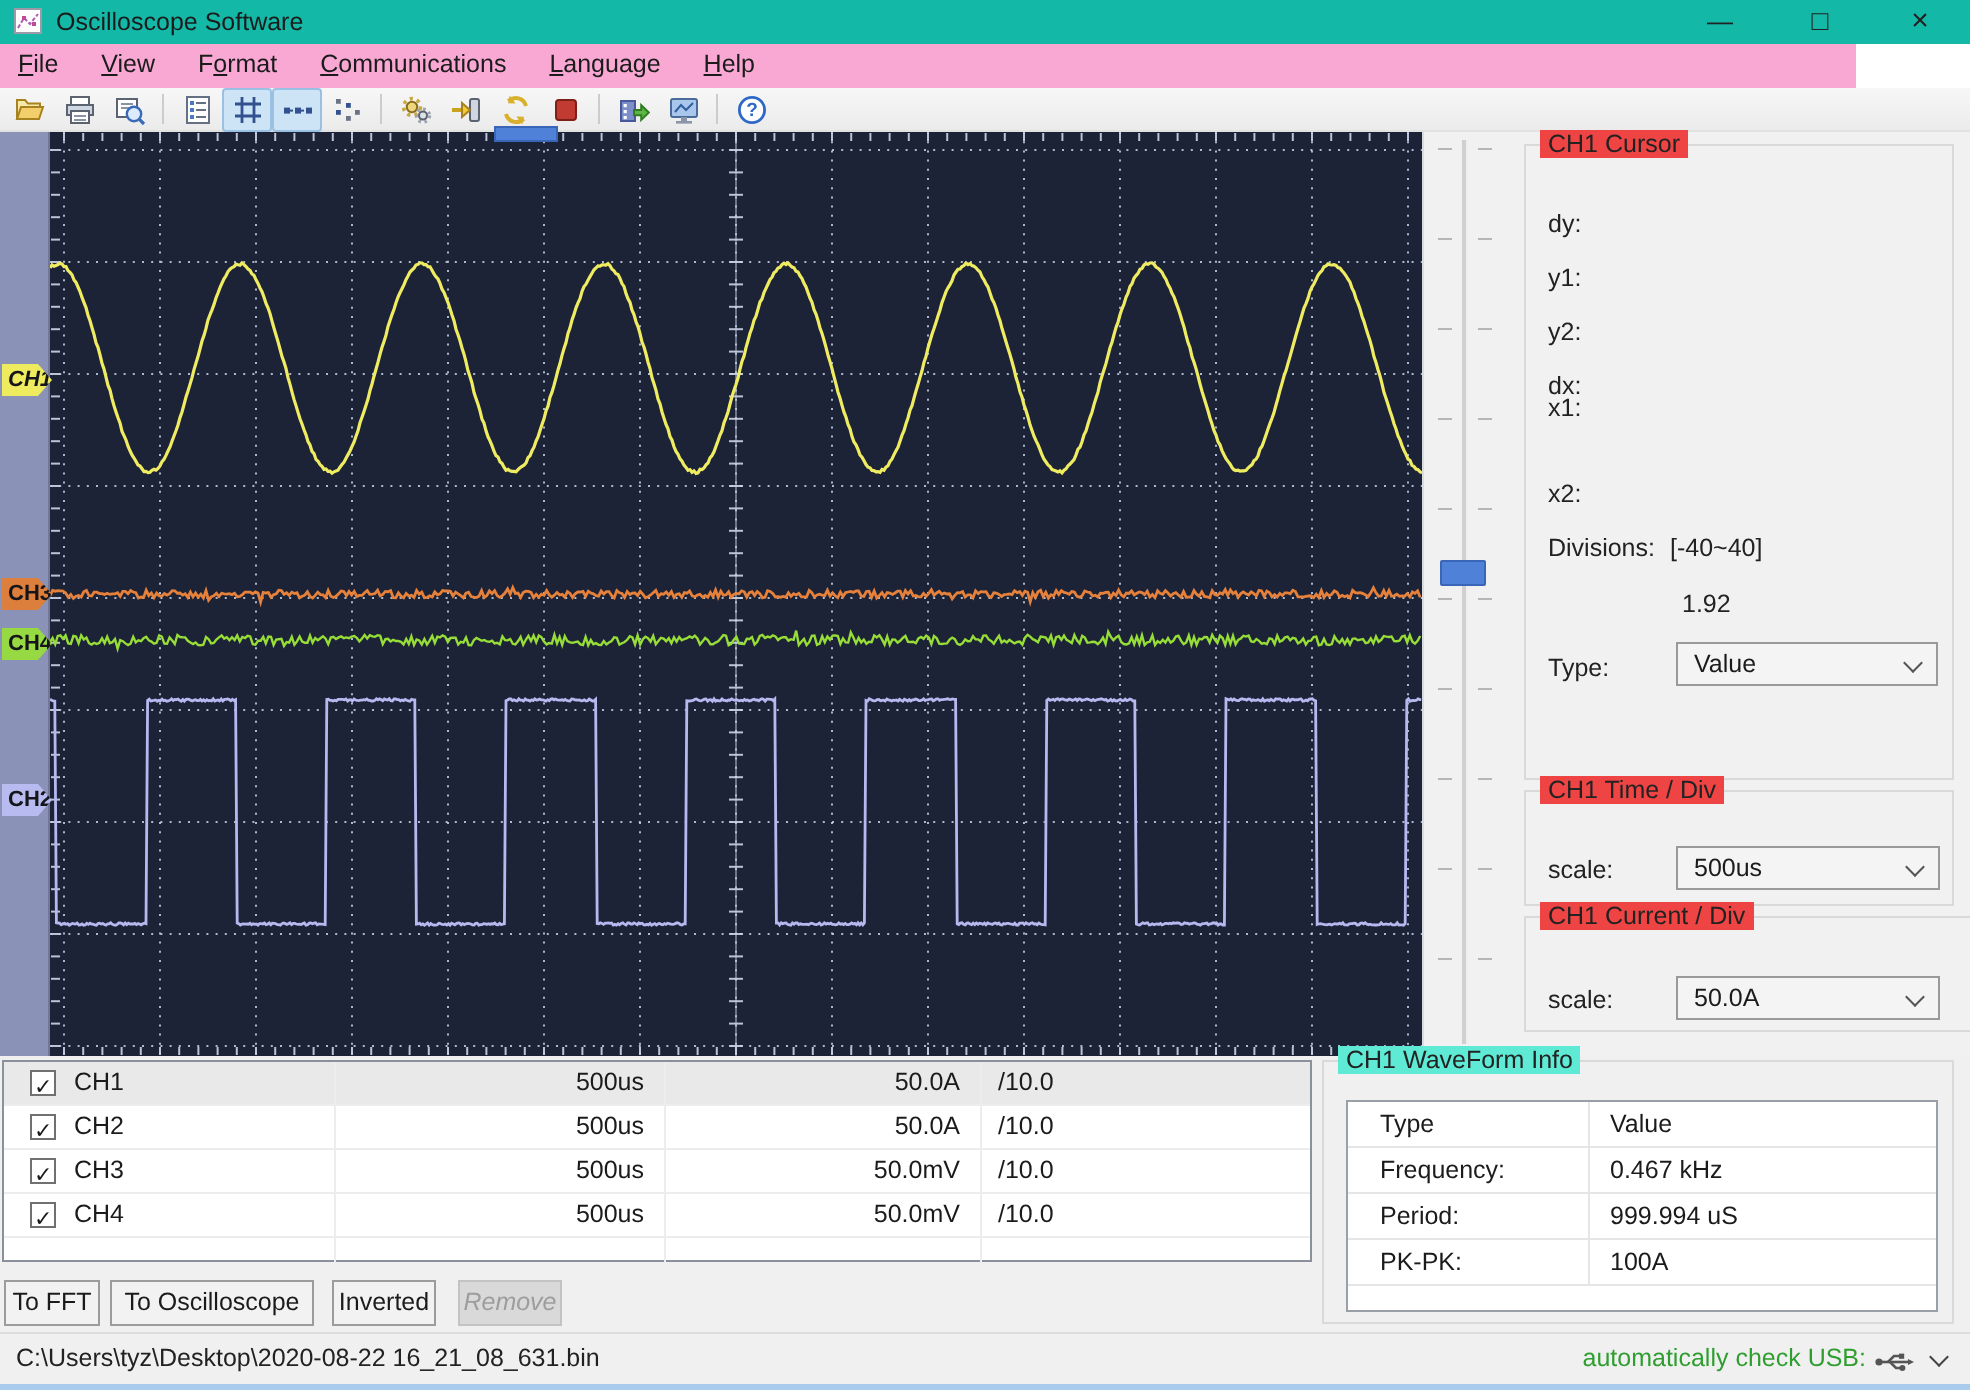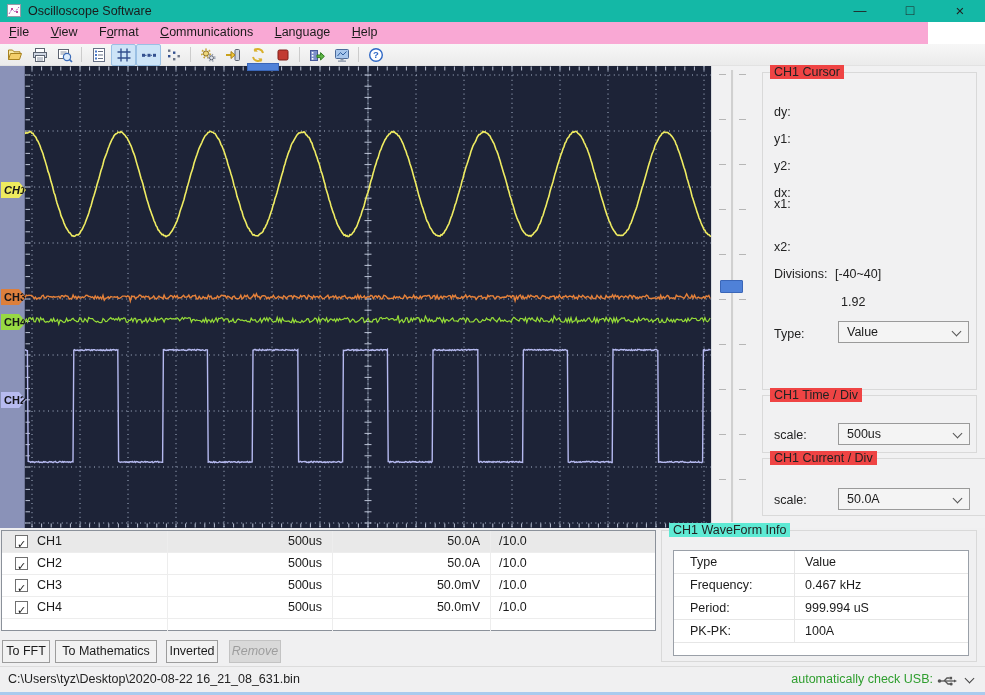--- a/index.html
+++ b/index.html
@@ -567,21 +567,21 @@
       <div class="icell val">999.994 uS</div>
     </div>
     <div class="irow">
       <div class="icell">PK-PK:</div>
       <div class="icell val">100A</div>
     </div>
   </div>
 </div>
 
 <div class="abtn" style="left:2px;width:48px;">To FFT</div>
-<div class="abtn" style="left:55px;width:102px;">To Mathematics</div>
+<div class="abtn" style="left:55px;width:102px;">To Oscilloscope</div>
 <div class="abtn" style="left:166px;width:52px;">Inverted</div>
 <div class="abtn disabled" style="left:229px;width:52px;">Remove</div>
 
 <div class="statusbar">
   <span class="path-text">C:\Users\tyz\Desktop\2020-08-22 16_21_08_631.bin</span>
   <span class="usb-label">automatically check USB:</span>
   <svg class="usb-icon" width="20" height="12" viewBox="0 0 20 12">
     <circle cx="2.5" cy="6" r="1.8" fill="#555"></circle>
     <line x1="4" y1="6" x2="17" y2="6" stroke="#555" stroke-width="1.3"></line>
     <path d="M7 6 L10 3 H12.5" stroke="#555" fill="none" stroke-width="1.3"></path>

